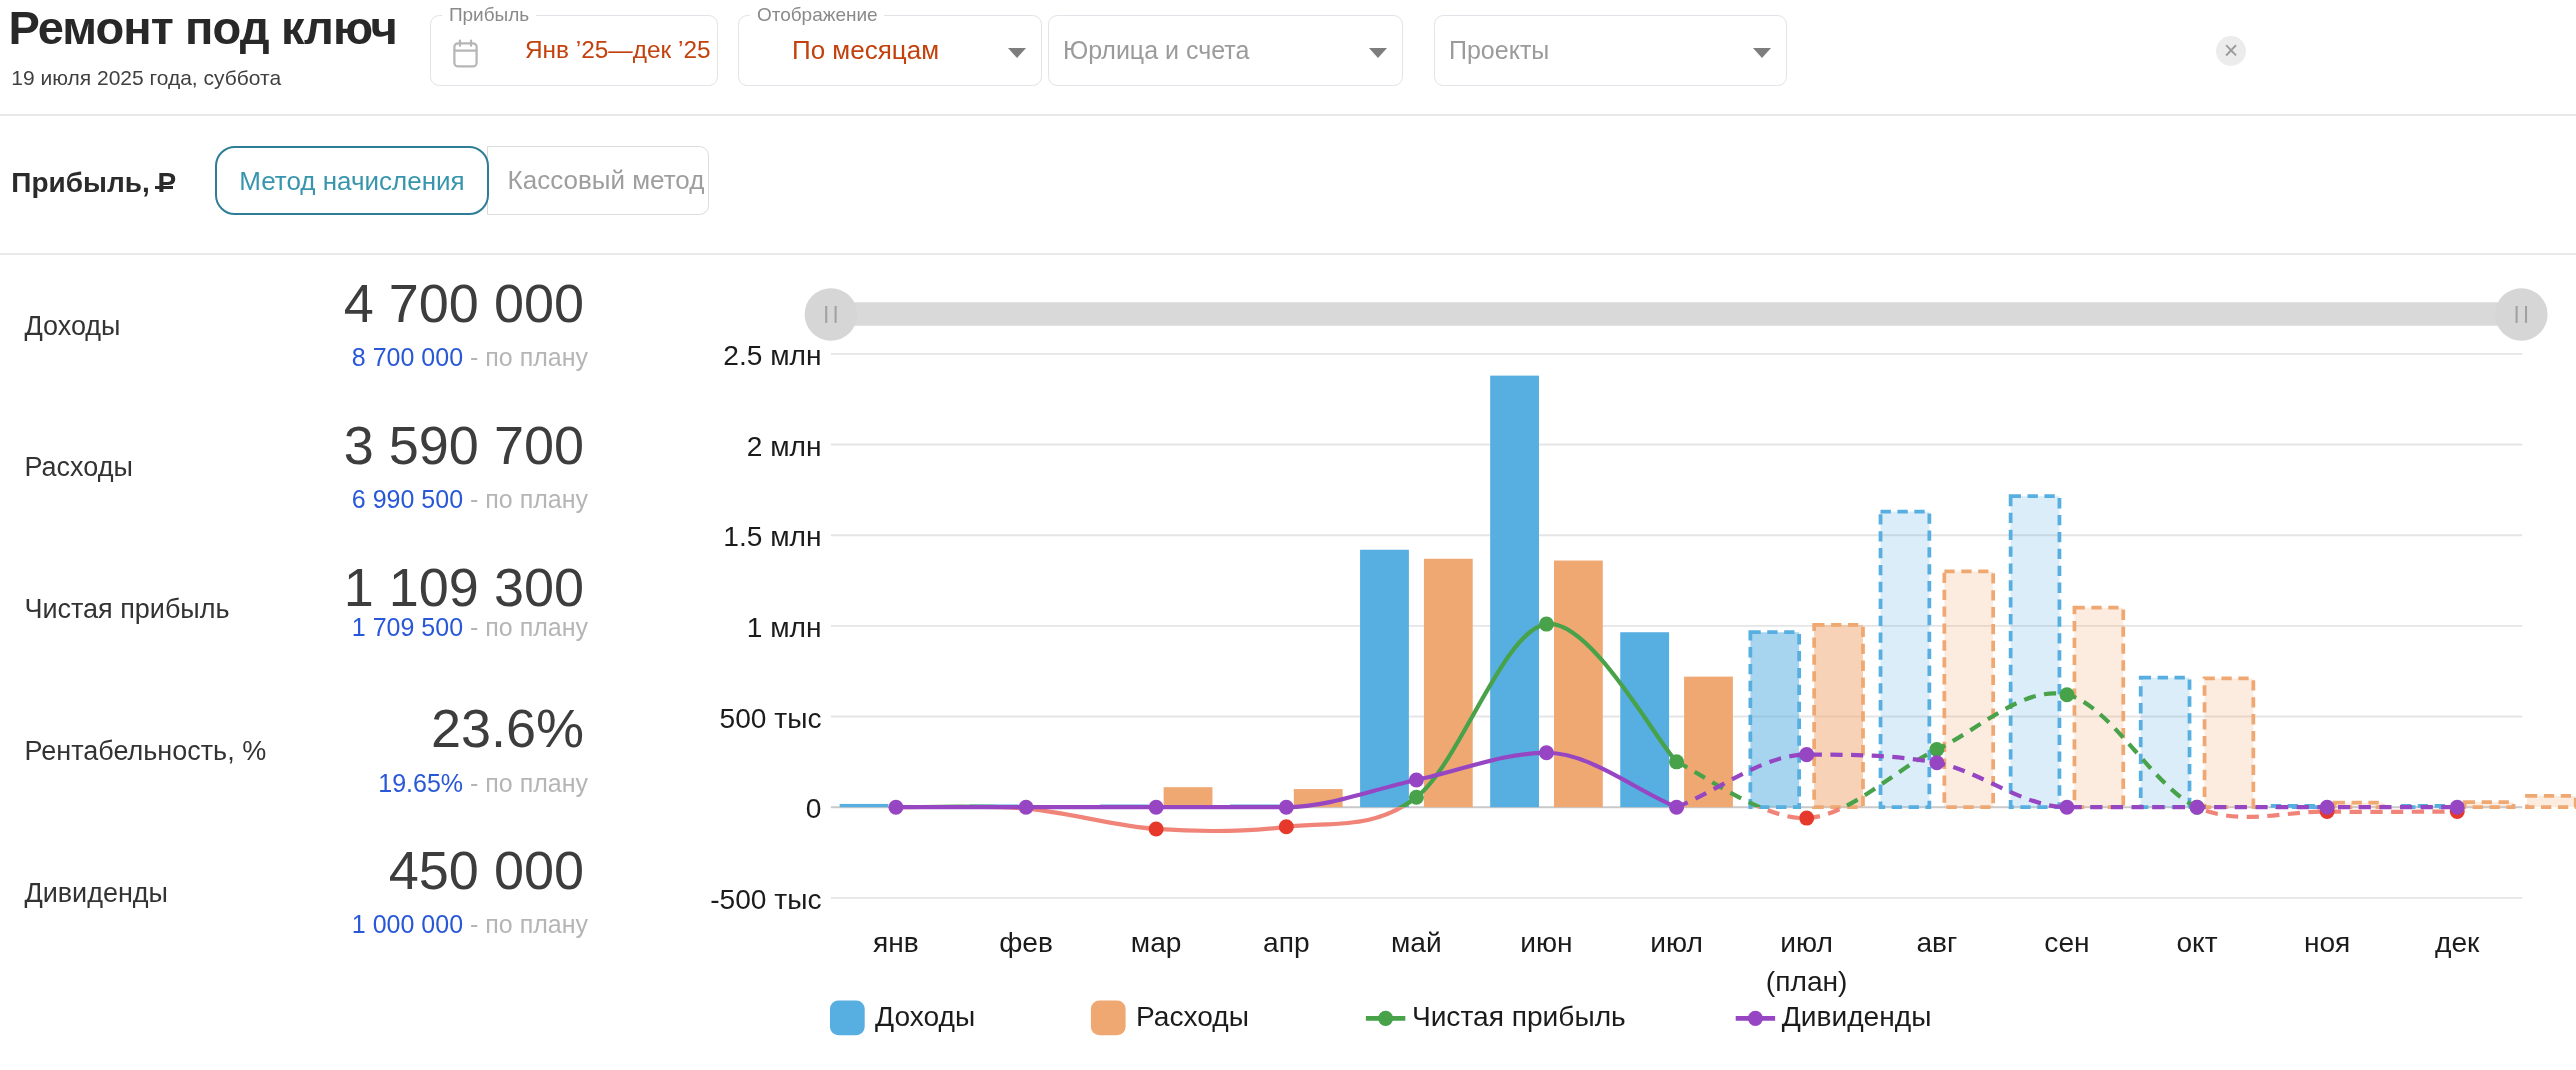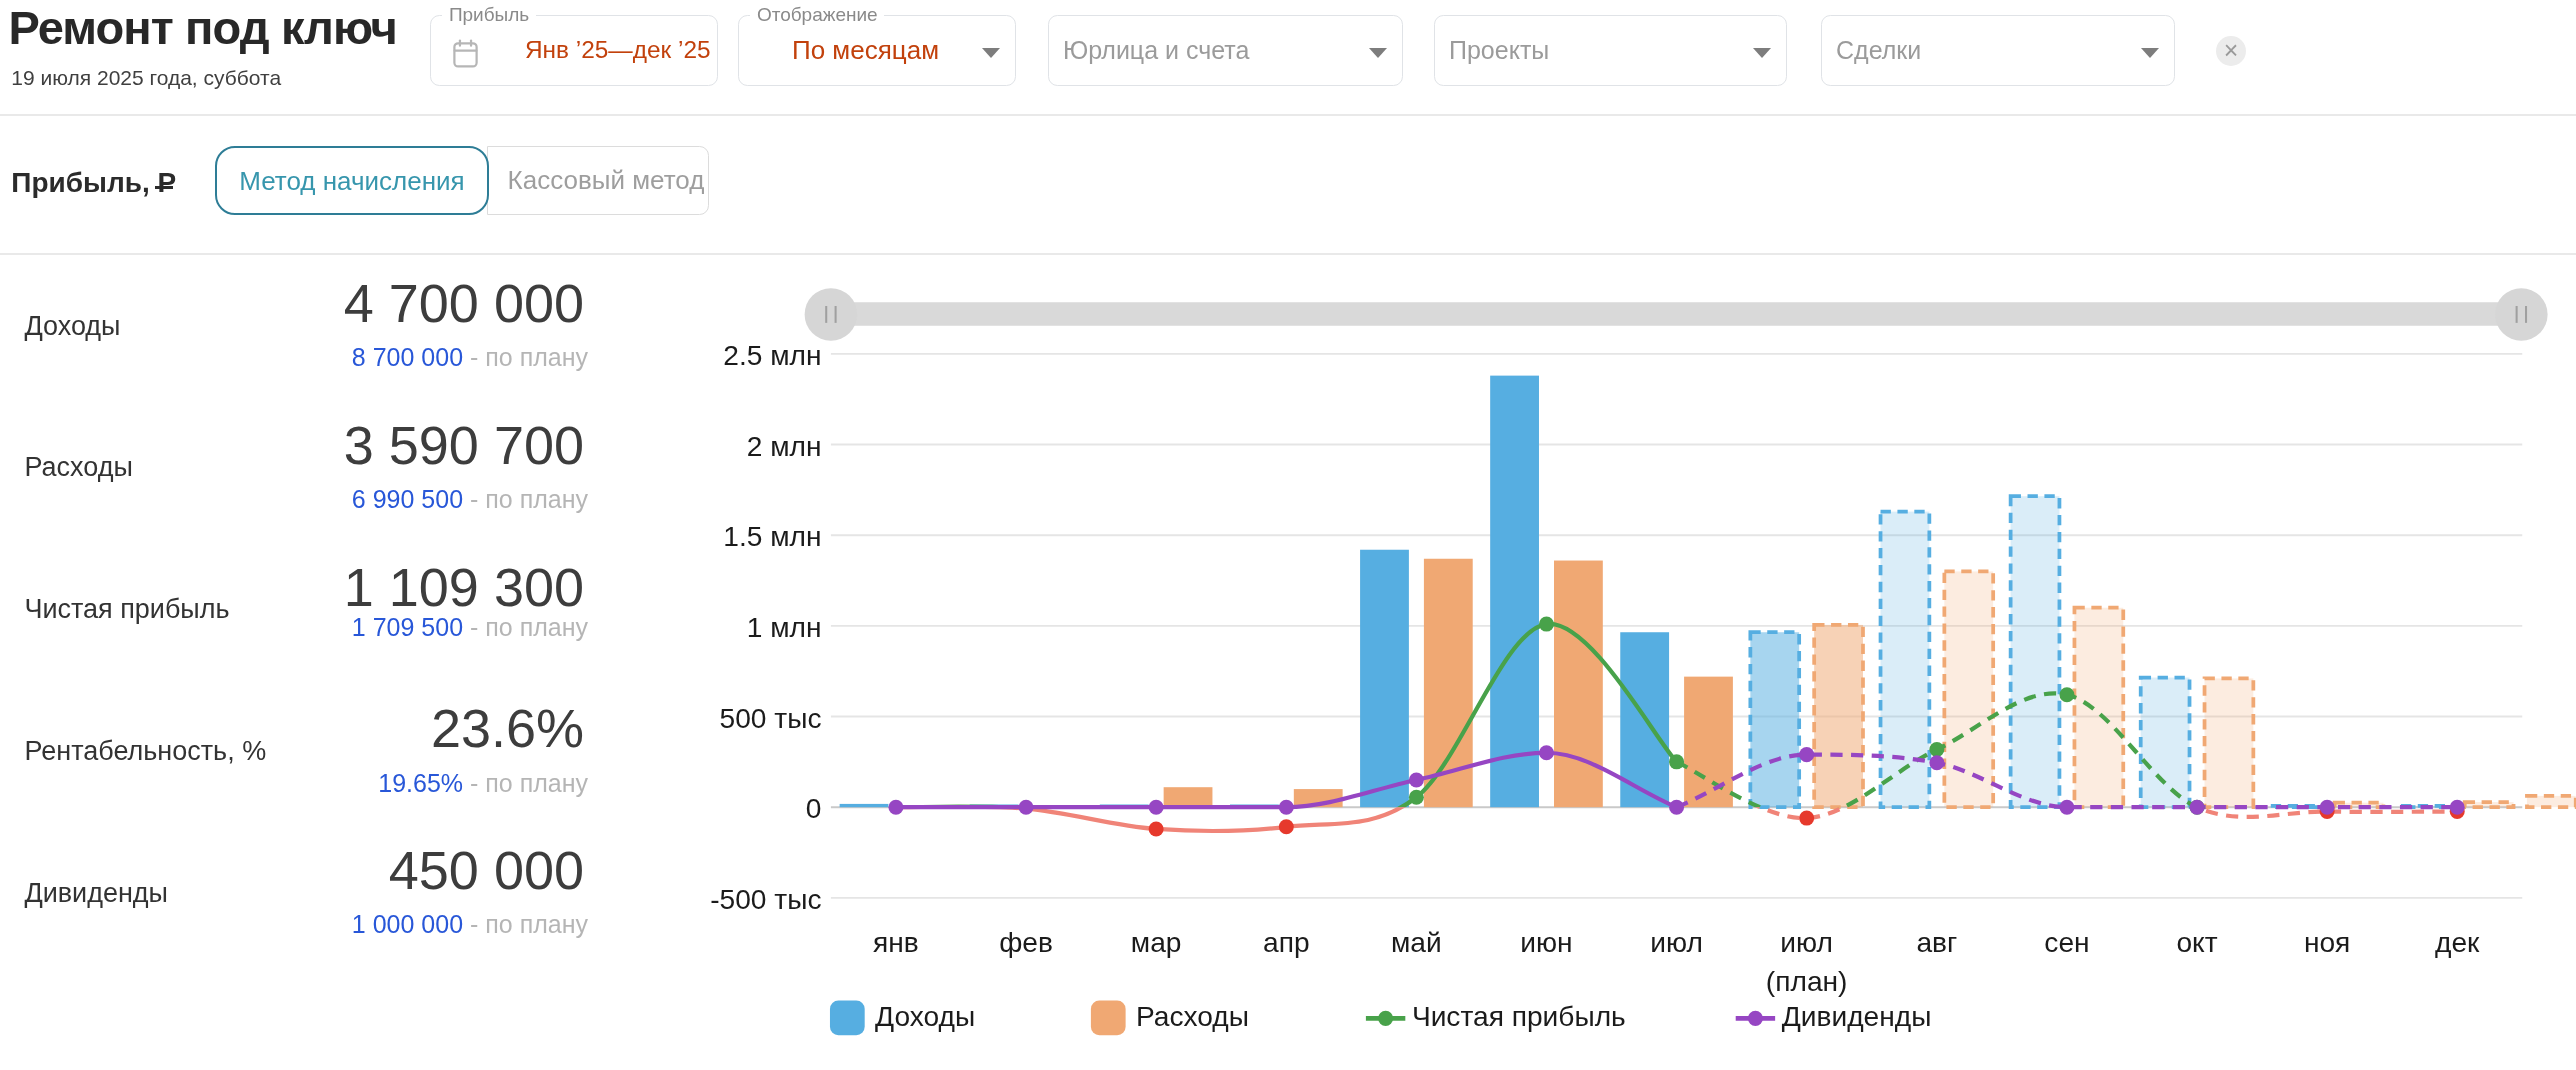--- a/index.html
+++ b/index.html
@@ -26,35 +26,31 @@
   <svg width="25" height="29" viewBox="0 0 27 31" style="position:absolute;left:21.6px;top:22.5px">
         <g fill="none" stroke="#b6b6b6" stroke-width="2.4" stroke-linecap="round">
           <rect x="1.5" y="4.5" width="24" height="25" rx="4"></rect>
           <line x1="1.8" y1="12.5" x2="25.2" y2="12.5"></line>
           <line x1="7.5" y1="1.5" x2="7.5" y2="7"></line>
           <line x1="19.5" y1="1.5" x2="19.5" y2="7"></line>
         </g>
       </svg>
   <span class="bval" style="left:58px;font-weight:500;font-size:24.4px">Янв ’25—дек ’25</span>
 </div>
-<div class="box" style="left:738px;width:278px">
+<div class="box" style="left:738px;width:304px">
   <span class="flab">Отображение</span>
   <span class="bval">По месяцам</span>
   <span class="arr" style="right:15px"></span>
 </div>
 <div class="box" style="left:1048px;width:355px">
   <span class="bph">Юрлица и счета</span>
   <span class="arr" style="right:15px"></span>
 </div>
 <div class="box" style="left:1434px;width:353px">
   <span class="bph">Проекты</span>
-  <span class="arr" style="right:15px"></span>
-</div>
-<div class="box" style="left:1821px;width:354px">
-  <span class="bph">Сделки</span>
   <span class="arr" style="right:15px"></span>
 </div>
 <div style="position:absolute;left:2216px;top:36px;width:30px;height:30px;border-radius:50%;background:#ececec;color:#9a9a9a;font-size:25px;line-height:28px;text-align:center">×</div>
 
 <div class="hr" style="top:114px"></div>
 
 <div style="position:absolute;left:11.3px;top:167px;font-size:28px;font-weight:bold;color:#2b2b2b">Прибыль, <span style="position:relative">Р<span style="position:absolute;left:-2.8px;right:2.8px;bottom:9.4px;height:2.8px;background:#2b2b2b"></span></span></div>
 
 <div style="position:absolute;left:215px;top:146px;width:495px;height:69px">
   <div style="position:absolute;left:0;top:0;width:274px;height:69px;border:2.3px solid #2e7d96;border-radius:20px;background:#fff;z-index:2;font-size:26px;color:#3796ad;text-align:center;line-height:66px">Метод начисления</div>

